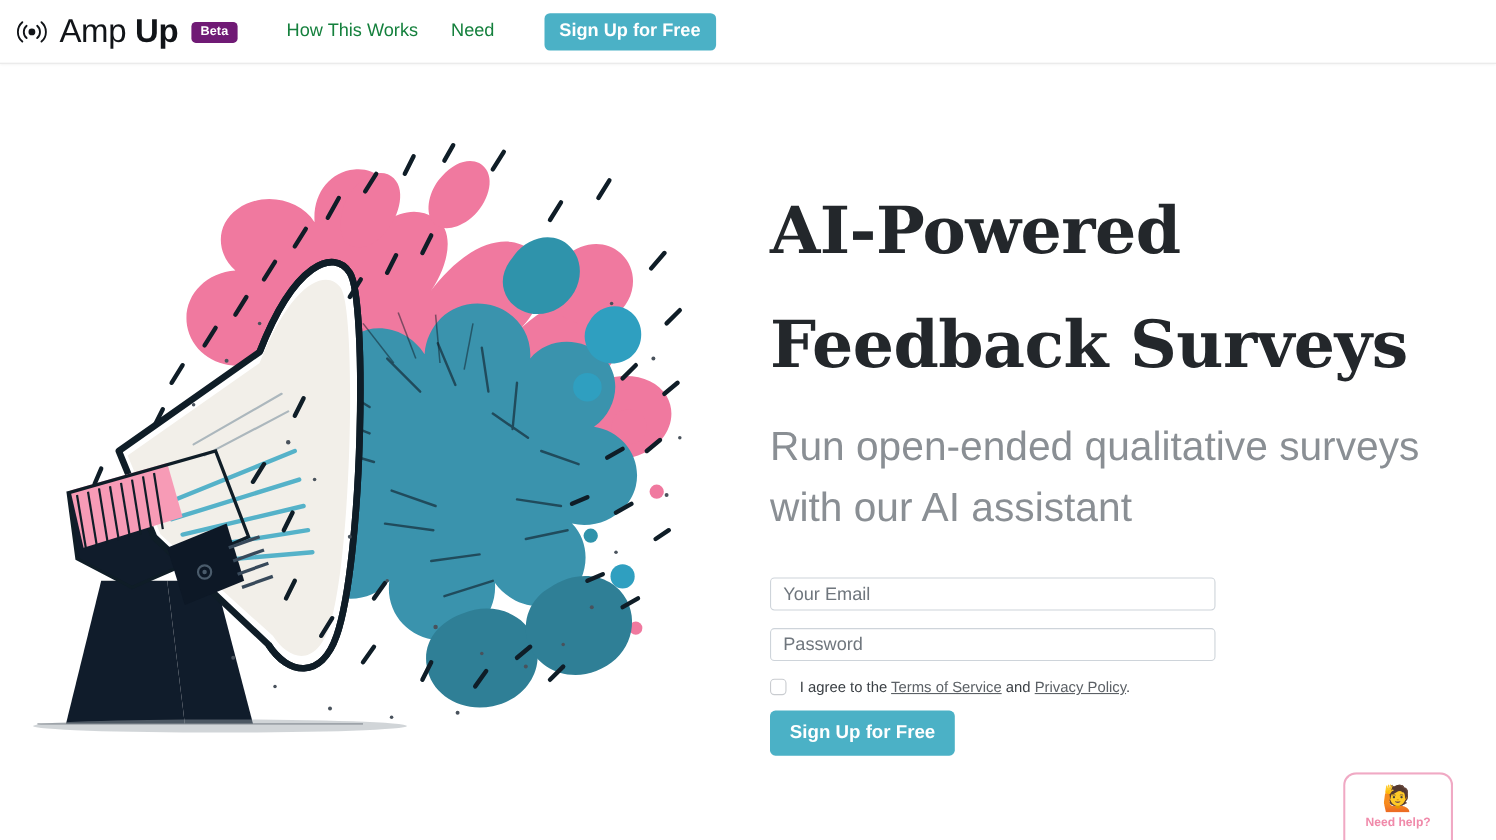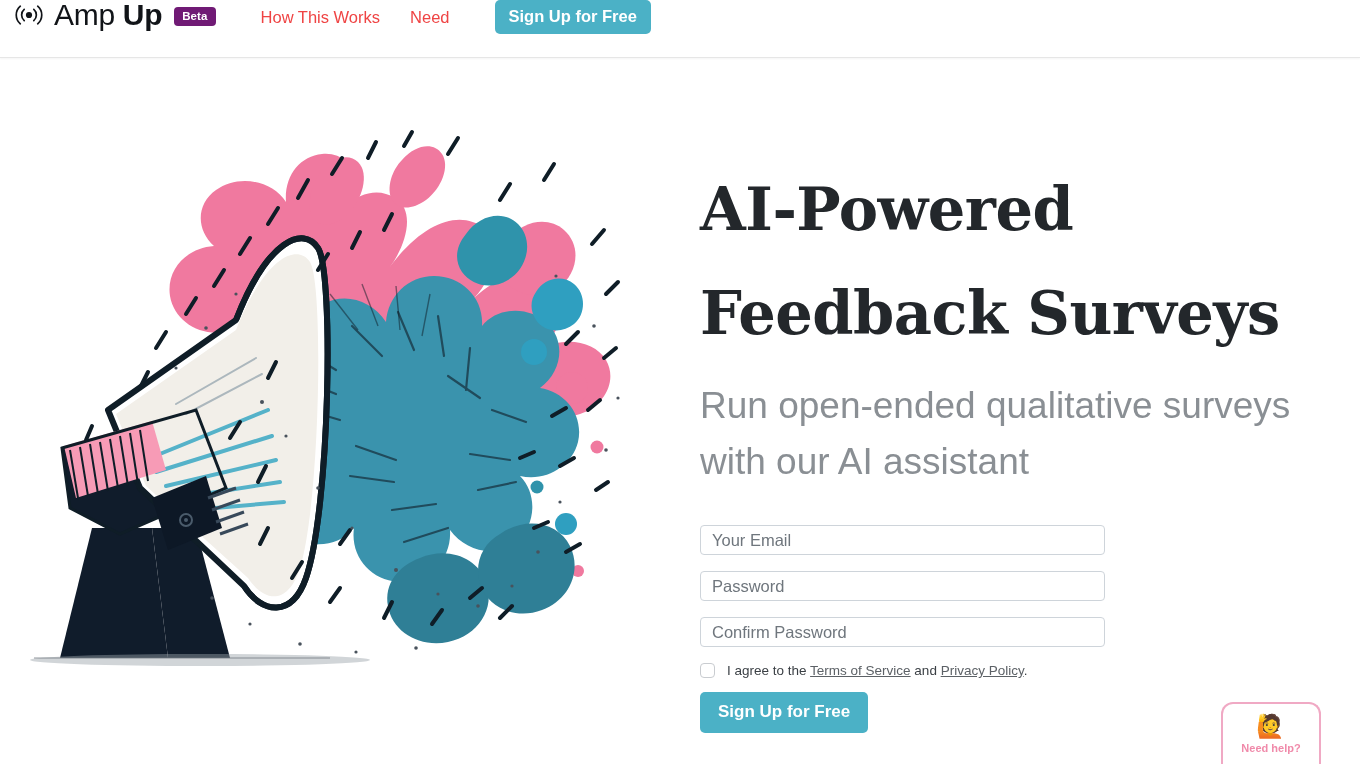--- a/index.html
+++ b/index.html
@@ -10,21 +10,21 @@
     overflow: hidden;
   }
 
   
   .header {
     position: absolute; top: 0; left: 0;
     width: 1360px; height: 58px;
     background: #ffffff;
     border-bottom: 1px solid #e6e6e6;
     box-shadow: 0 1px 2px rgba(0,0,0,0.045);
-    display: flex; align-items: flex-start;
+    display: flex; align-items: center;
     padding-left: 14px;
     z-index: 20;
   }
   .brand { display: flex; align-items: center; gap: 10px; }
   .broadcast-icon { width: 30px; height: 24px; display:block; }
   .brand-name {
     font-size: 30px; line-height: 30px;
     color: #111418; letter-spacing: -0.3px;
     white-space: nowrap;
   }
@@ -32,21 +32,21 @@
   .brand-name .up { font-weight: 700; }
   .beta-badge {
     background: #701a75; color: #ffffff;
     font-size: 11.5px; font-weight: 700;
     padding: 3px 8px 4px; border-radius: 4px;
     letter-spacing: 0.1px; margin-left: 2px;
     position: relative; top: 1px;
   }
   .nav { display: flex; align-items: center; gap: 0; margin-left: 30px; }
   .nav-link {
-    color: #ef4444; font-size: 16.5px;
+    color: #15803d; font-size: 16.5px;
     text-decoration: none; padding: 0 15px;
     white-space: nowrap;
   }
   .nav-cta {
     background: #4bb1c6; color: #ffffff;
     font-size: 16.5px; font-weight: 700;
     border: none; border-radius: 5px;
     padding: 7px 14px 8px; margin-left: 30px;
     cursor: pointer; white-space: nowrap;
     font-family: "Liberation Sans", sans-serif;
@@ -342,21 +342,20 @@
     <h1 class="headline">
       <div>AI-Powered</div>
       <div>Feedback Surveys</div>
     </h1>
 
     <p class="subhead">Run open-ended qualitative surveys with our AI assistant</p>
 
     <form class="form">
       <input class="field" type="email" placeholder="Your Email" style="">
       <input class="field" type="password" placeholder="Password" style="">
-      <input class="field" type="password" placeholder="Confirm Password" style="">
 
       <div class="terms-row">
         <input class="checkbox" type="checkbox" style="">
         <span class="terms-text"><span>I agree to the </span><a href="#">Terms of Service</a><span> and </span><a href="#">Privacy Policy</a><span>.</span></span>
       </div>
 
       <button class="submit-btn" type="submit">Sign Up for Free</button>
     </form>
   </div>
 </div>

